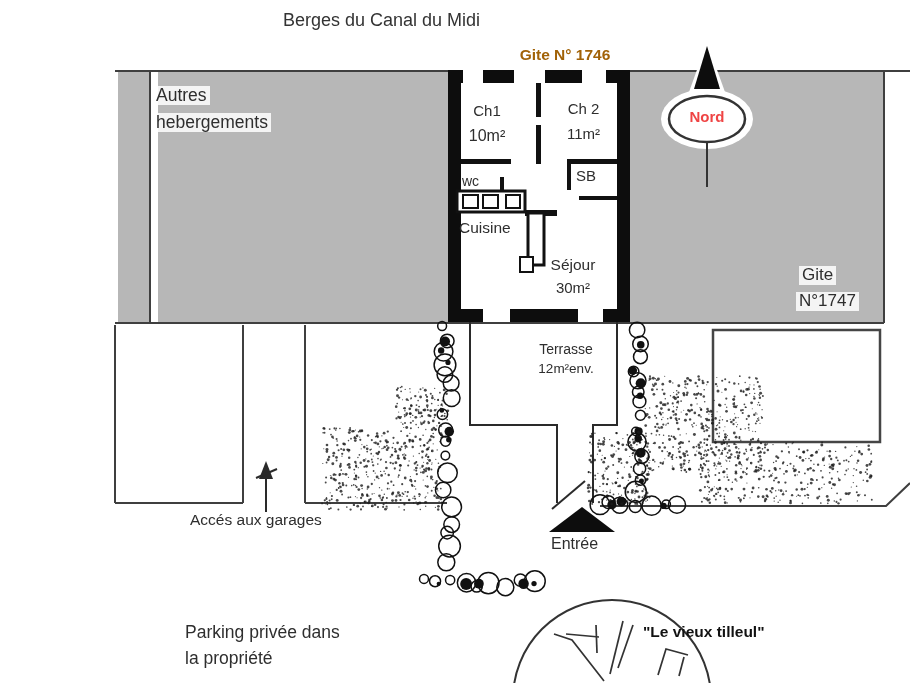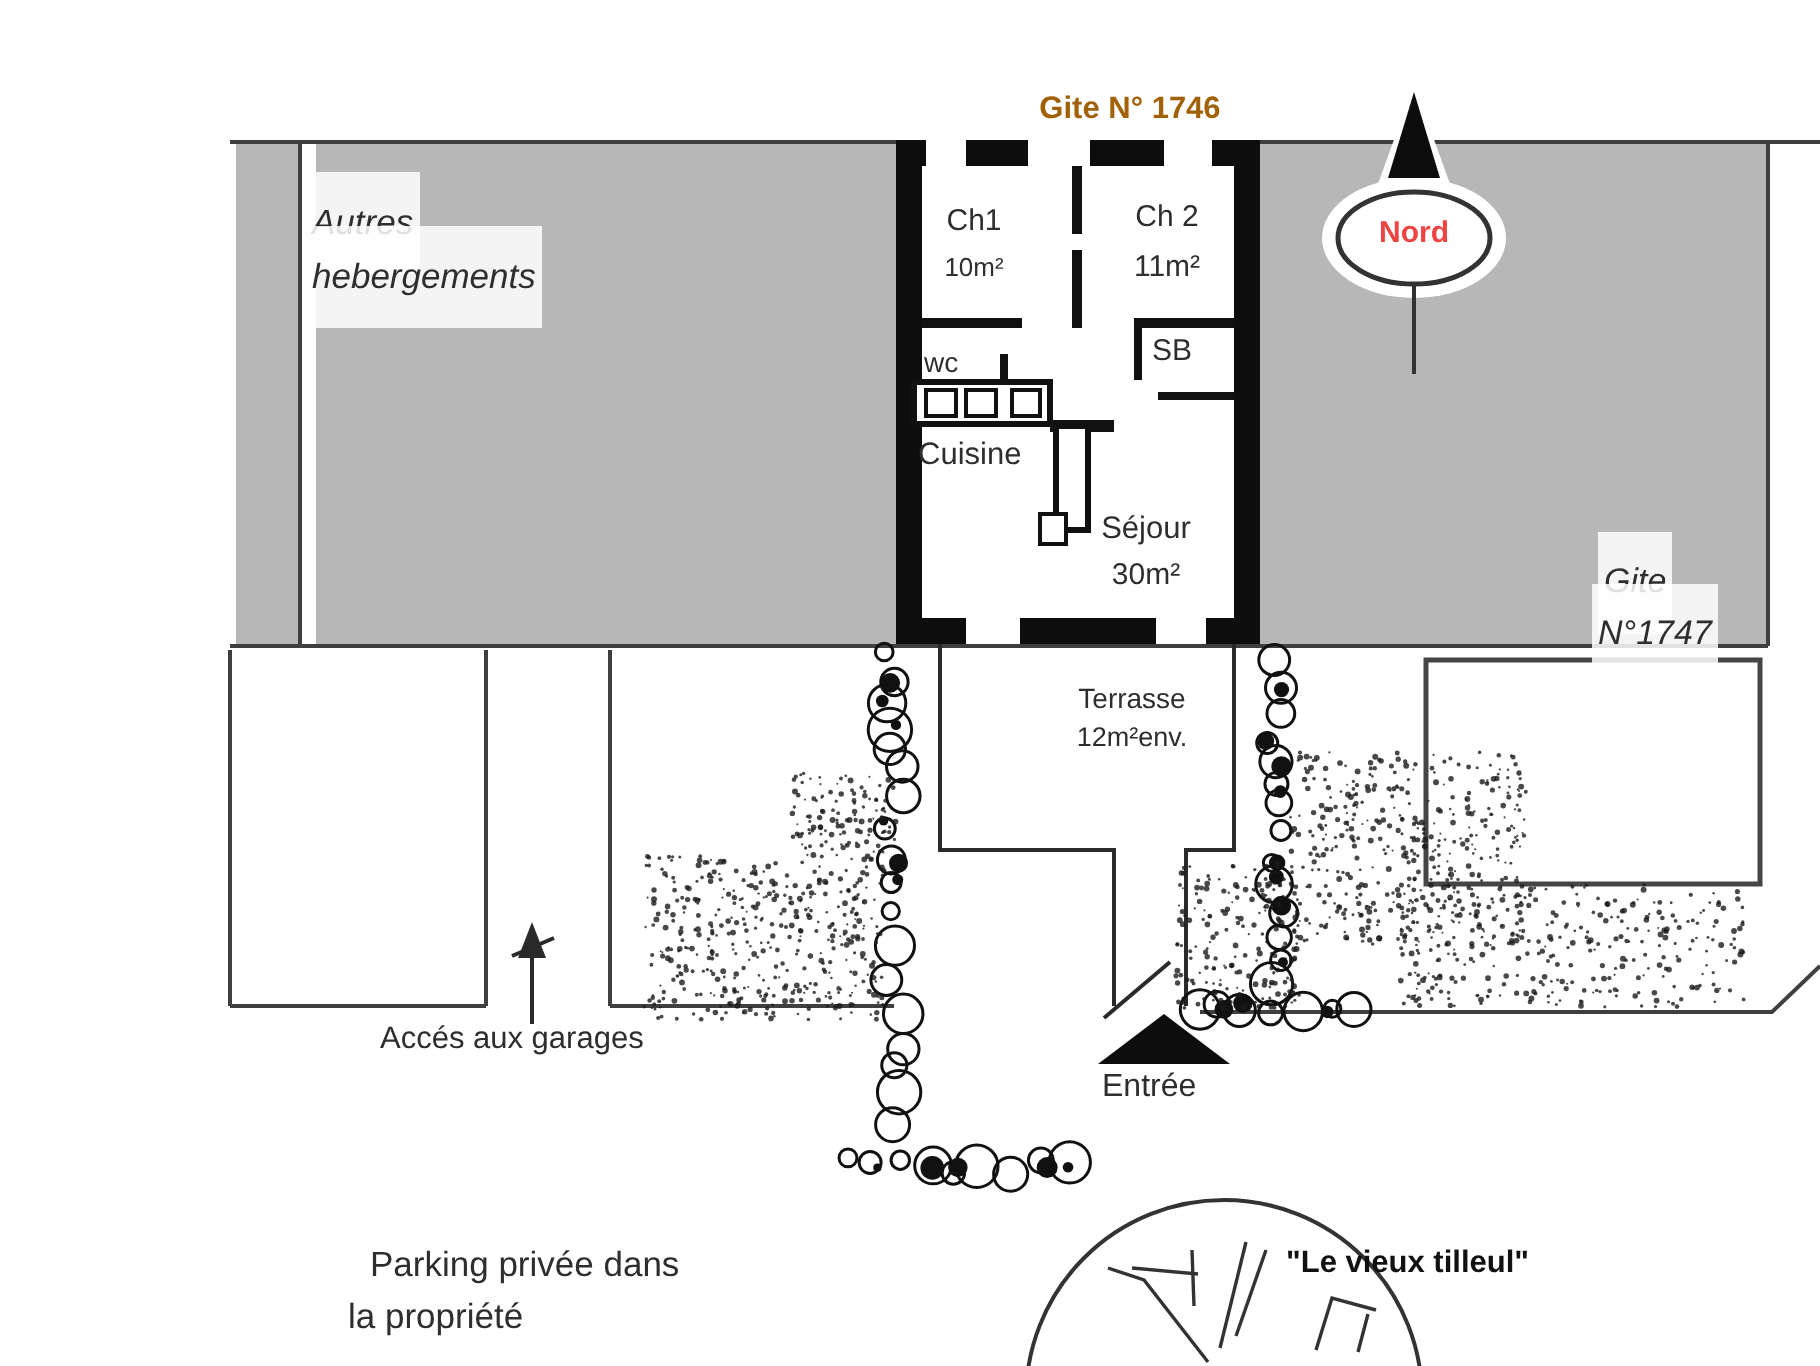--- a/index.html
+++ b/index.html
@@ -2,21 +2,21 @@
 <html><head>
 <meta charset="utf-8">
 <style>
   html,body{margin:0;padding:0;background:#fff;}
   .canvas{position:relative;width:910px;height:683px;background:#ffffff;overflow:hidden;
           font-family:"Liberation Sans",sans-serif;color:#222;}
   svg{position:absolute;left:0;top:0;z-index:1;}
   .lbl{position:absolute;white-space:nowrap;color:#2e2e2e;z-index:2;line-height:1.1;}
   .center{text-align:center;}
   .bold{font-weight:bold;}
-  .bg{background:rgba(255,255,255,.85);padding:16px 3px;display:inline-block;font-style:italic;}
+  .bg{background:rgba(255,255,255,.85);padding:0 3px;display:inline-block;}
 </style>
 </head>
 <body>
 
 <div class="canvas">
 
   <svg width="910" height="683" viewBox="0 0 910 683">
 
     <g>
       <rect x="118" y="72" width="330" height="250" fill="#b7b7b7"></rect>
@@ -1706,30 +1706,31 @@
         <circle cx="754.4" cy="471.6" r="0.98" fill="#1b1b1b" opacity="0.8"></circle>
         <circle cx="813.3" cy="470.5" r="1.14" fill="#1b1b1b" opacity="0.8"></circle>
         <circle cx="786.1" cy="491.1" r="0.97" fill="#1b1b1b" opacity="0.8"></circle>
         <circle cx="765.7" cy="499.2" r="1.45" fill="#1b1b1b" opacity="0.8"></circle>
         <circle cx="851.8" cy="455.2" r="0.74" fill="#1b1b1b" opacity="0.8"></circle>
         <circle cx="765.0" cy="447.5" r="1.04" fill="#1b1b1b" opacity="0.8"></circle>
         <circle cx="824.2" cy="484.2" r="0.71" fill="#1b1b1b" opacity="0.8"></circle>
       </g>
   </svg>
 
+  <div class="lbl" style="left:283px;top:11px;font-size:18px;color:#333;">Berges du Canal du Midi</div>
 
   <div class="lbl bold center" style="left:495px;top:46px;width:140px;font-size:15.5px;color:#a16207;">Gite N° 1746</div>
 
   <div class="lbl" style="left:153px;top:86px;font-size:17.5px;"><span class="bg">Autres</span></div>
   <div class="lbl" style="left:153px;top:113px;font-size:17.5px;"><span class="bg">hebergements</span></div>
 
   <div class="lbl bold center" style="left:677px;top:109px;width:60px;font-size:15px;color:#ef4444;">Nord</div>
 
   <div class="lbl center" style="left:458px;top:103px;width:58px;font-size:15px;">Ch1</div>
-  <div class="lbl center" style="left:458px;top:127px;width:58px;font-size:13px;">10m²</div>
+  <div class="lbl center" style="left:458px;top:127px;width:58px;font-size:16px;">10m²</div>
 
   <div class="lbl center" style="left:556px;top:101px;width:55px;font-size:15px;">Ch 2</div>
   <div class="lbl center" style="left:556px;top:126px;width:55px;font-size:15px;">11m²</div>
 
   <div class="lbl" style="left:462px;top:174px;font-size:14px;">wc</div>
   <div class="lbl" style="left:576px;top:168px;font-size:15px;">SB</div>
   <div class="lbl" style="left:459px;top:219px;font-size:15.5px;">Cuisine</div>
 
   <div class="lbl center" style="left:538px;top:256px;width:70px;font-size:15.5px;">Séjour</div>
   <div class="lbl center" style="left:538px;top:280px;width:70px;font-size:15px;">30m²</div>
@@ -1738,16 +1739,16 @@
   <div class="lbl center" style="left:517px;top:362px;width:98px;font-size:13.5px;">12m²env.</div>
 
   <div class="lbl" style="left:799px;top:266px;font-size:17px;"><span class="bg">Gite</span></div>
   <div class="lbl" style="left:796px;top:292px;font-size:17px;"><span class="bg">N°1747</span></div>
 
   <div class="lbl" style="left:190px;top:511px;font-size:15.5px;">Accés aux garages</div>
 
   <div class="lbl" style="left:551px;top:535px;font-size:16px;">Entrée</div>
 
   <div class="lbl" style="left:185px;top:623px;font-size:17.5px;">Parking privée dans</div>
-  <div class="lbl" style="left:174px;top:649px;font-size:17.5px;">la propriété</div>
+  <div class="lbl" style="left:185px;top:649px;font-size:17.5px;">la propriété</div>
 
   <div class="lbl bold" style="left:643px;top:623px;font-size:15.5px;color:#111;">"Le vieux tilleul"</div>
 </div>
 
 </body></html>

